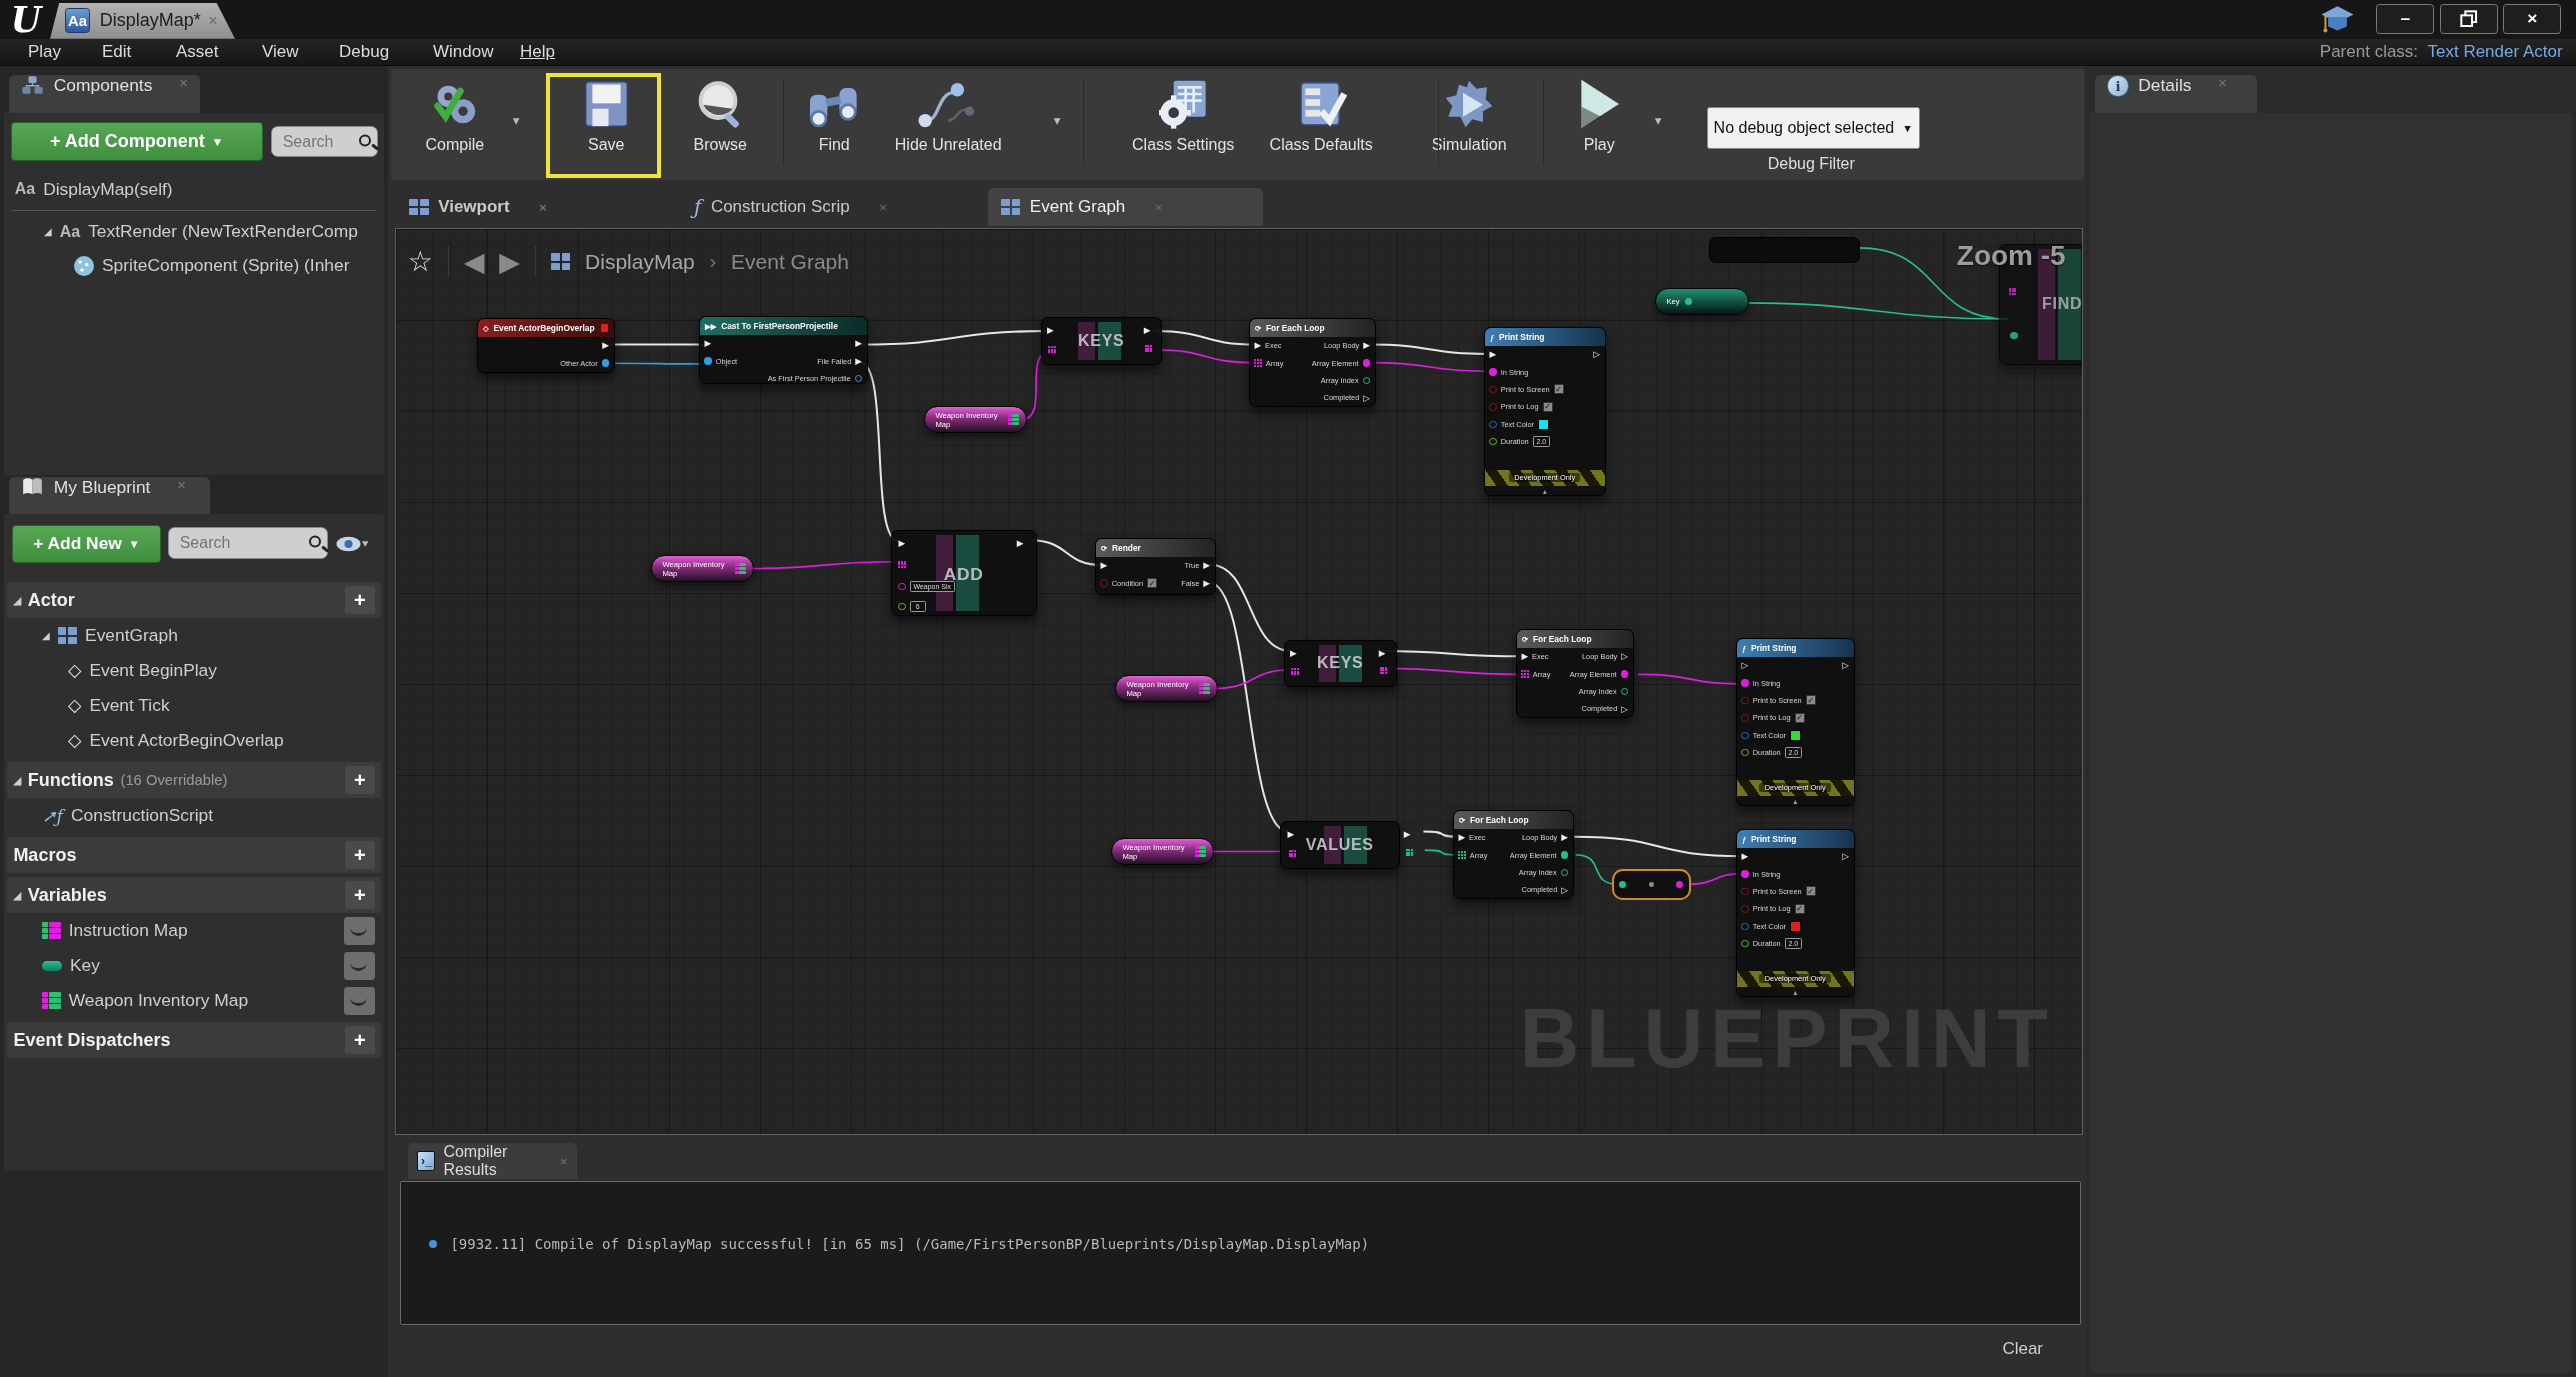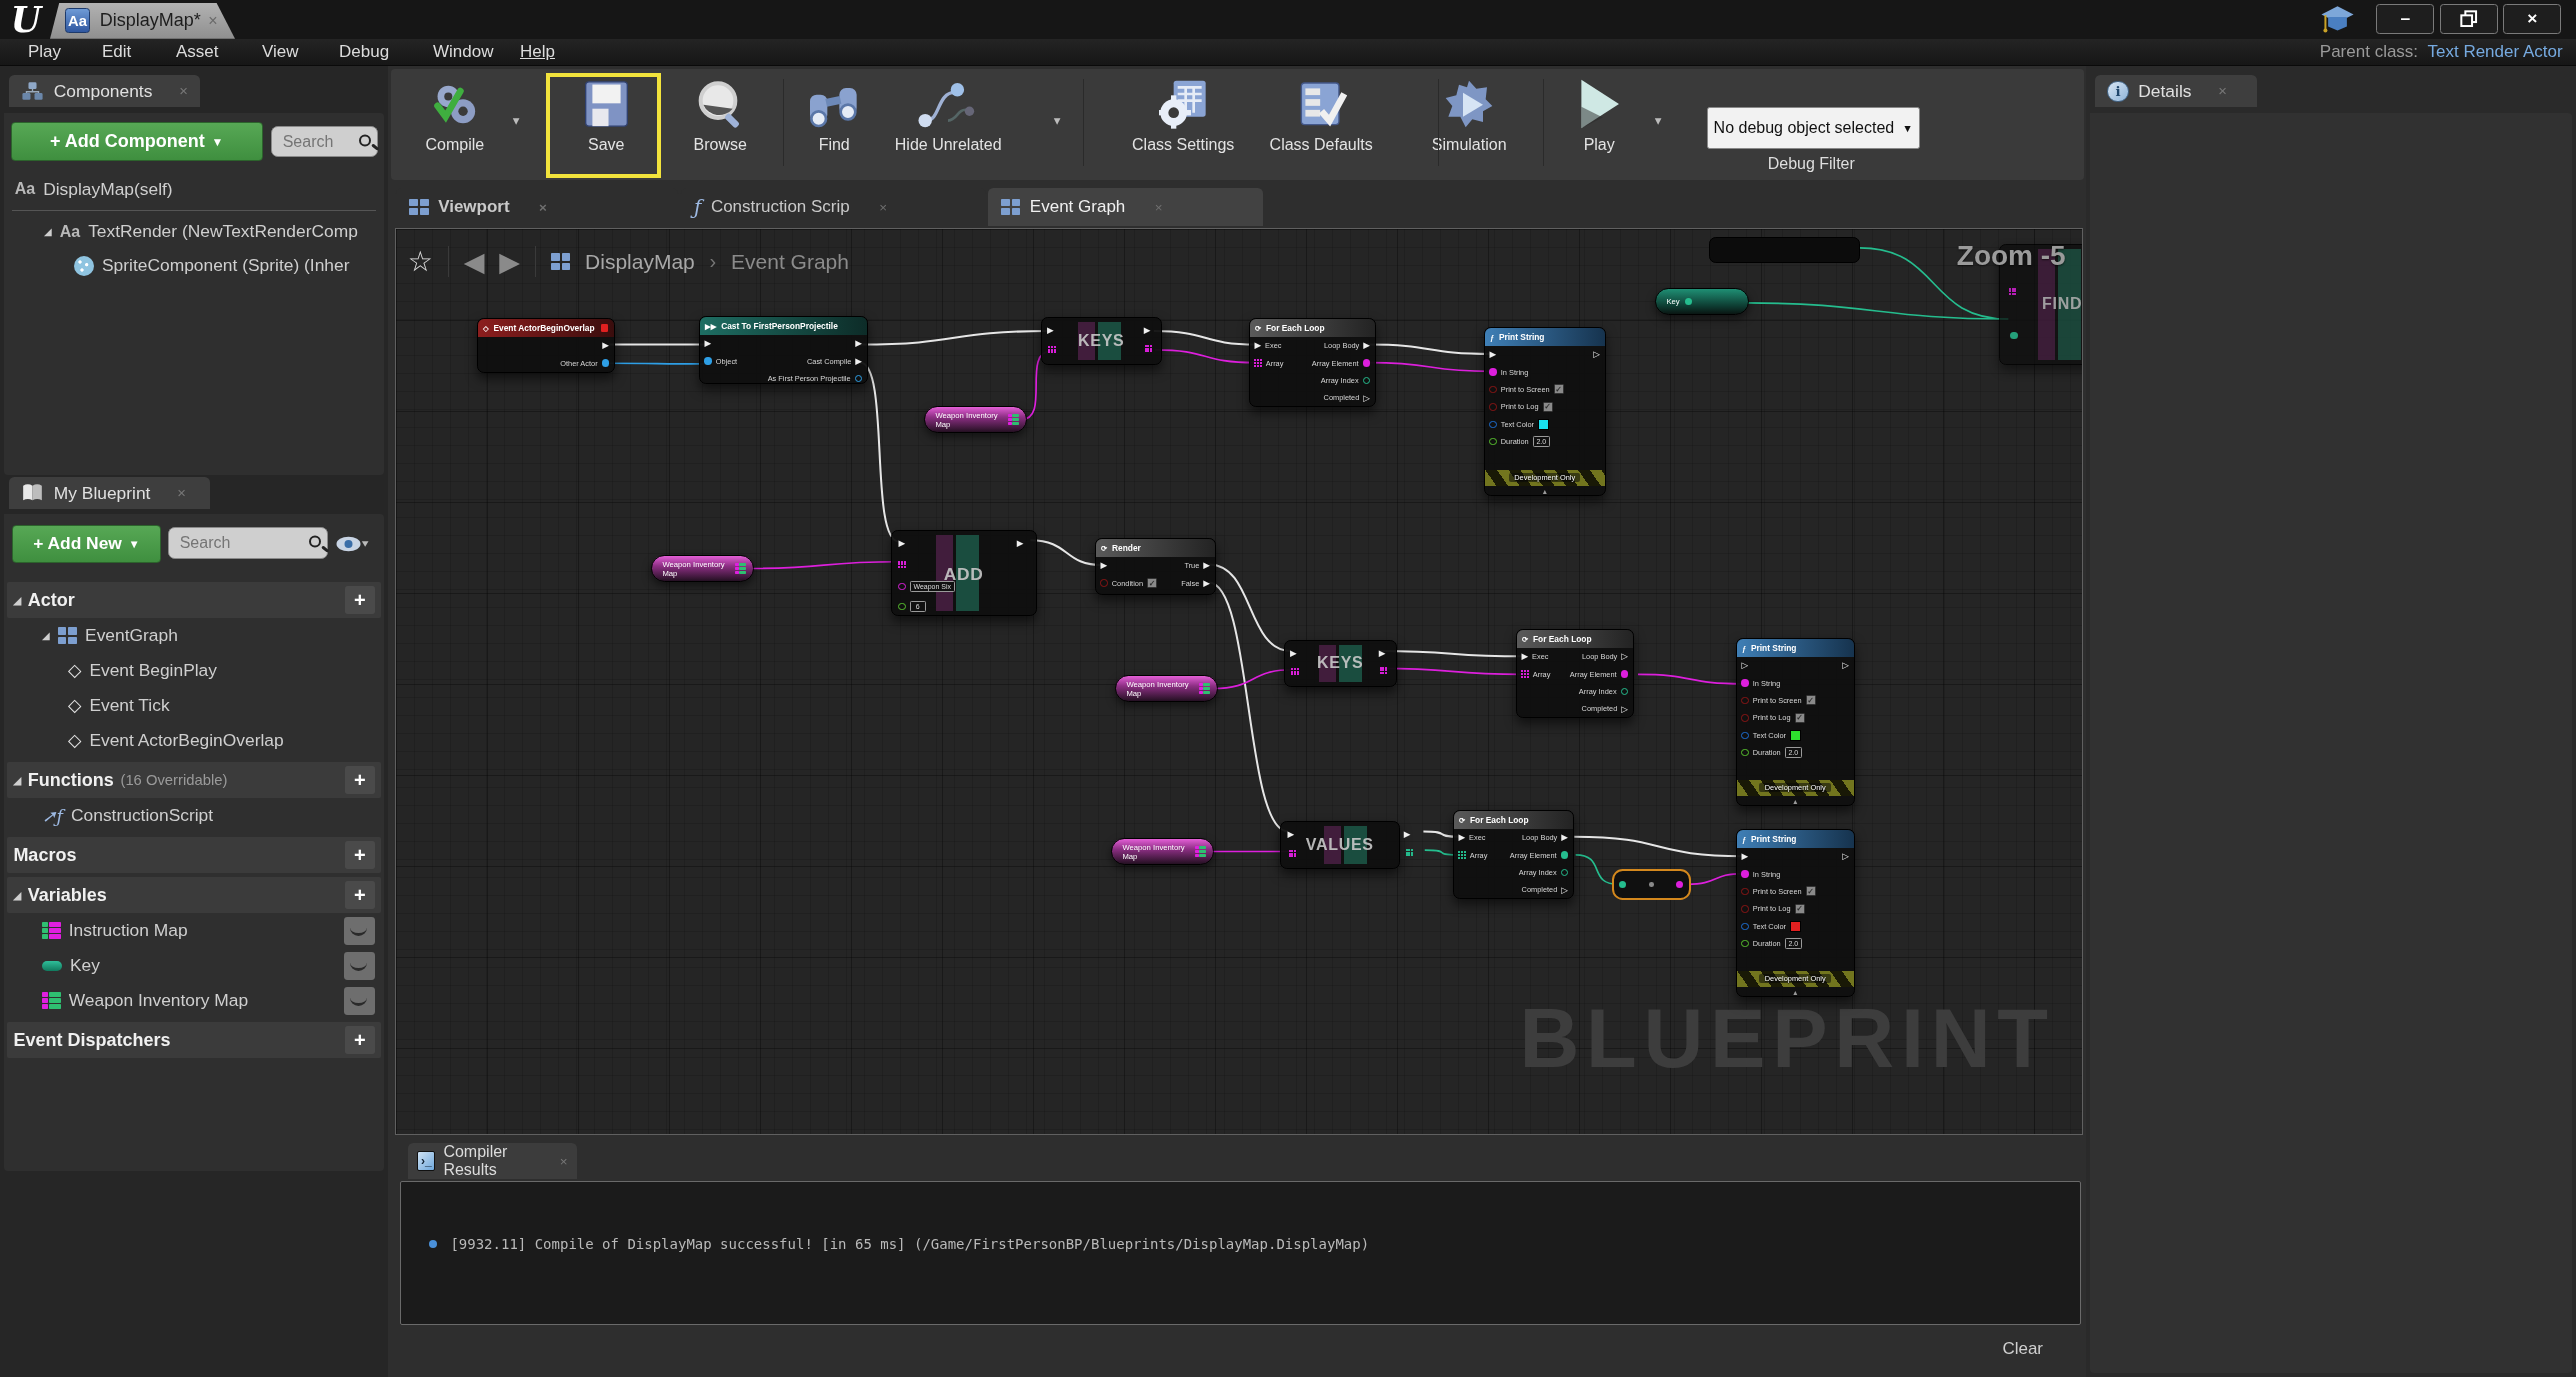--- a/index.html
+++ b/index.html
@@ -30,22 +30,22 @@
   .menu-item { position:absolute; top:2.7px; color:#dcdcdc; font-size:17px; }
   .parent-class { position:absolute; top:2.7px; right:13.4px; font-size:17px; color:#9a9a9a; }
   .parent-class b { color:#76aae0; font-weight:normal; margin-left:9.4px; }
 
   
   .left-col  { position:absolute; left:0; top:66px; width:388px; height:1312px; background:#262626; }
   .center-col{ position:absolute; left:388px; top:66px; width:1699px; height:1312px; background:#2e2e2e; }
   .right-col { position:absolute; left:2086px; top:66px; width:490px; height:1312px; background:#2a2a2a; }
 
   
-  .panel-tab { position:absolute; height:32px; background:#3e3e3e; border-radius:5.4px 5.4px 0 0;
-    display:flex; align-items:center; padding:0 12px; color:#e0e0e0; font-size:17.4px; gap:9.4px; }
+  .panel-tab { position:absolute; height:38px; background:#3e3e3e; border-radius:5.4px 5.4px 0 0;
+    display:flex; align-items:flex-start; padding:0 12px; color:#e0e0e0; font-size:17.4px; gap:9.4px; }
   .panel-tab .x { color:#777; font-size:14.8px; margin-left:17.4px; }
   .panel-body { position:absolute; background:#2f2f2f; border-radius:0 4px 4px 4px; }
 
   .green-btn { background:linear-gradient(180deg,#57a855,#3f8f3f); border:0.7px solid #2c632c; border-radius:4px;
     color:#fff; font-weight:bold; display:flex; align-items:center; justify-content:center; gap:6.7px; }
   .search-wrap { position:relative; }
   .search-input { width:100%; height:100%; background:#cfcfcf; border:0.7px solid #8a8a8a; border-radius:6.7px;
     font-size:16px; color:#555; padding:0 29.5px 0 10.7px; font-family:"Liberation Sans",sans-serif; }
   .mag { position:absolute; right:6.7px; top:50%; width:12px; height:12px; border:2.7px solid #222;
     border-radius:50%; transform:translateY(-62%); }
@@ -594,21 +594,21 @@
               <span class="cr">
                 <span class="pexec">▶</span>
               </span>
             </div>
             <div class="nrow">
               <span class="cl">
                 <span class="pcirc" style="background: rgb(46, 159, 230);"></span>
                 <span>Object</span>
               </span>
               <span class="cr">
-                <span>Cast Compile</span>
+                <span>File Failed</span>
                 <span class="pexec">▶</span>
               </span>
             </div>
             <div class="nrow">
               <span class="cr">
                 <span>As First Person Projectile</span>
                 <span class="pcirc" style="border: 1.7px solid rgb(46, 159, 230);"></span>
               </span>
             </div>
           </div>

